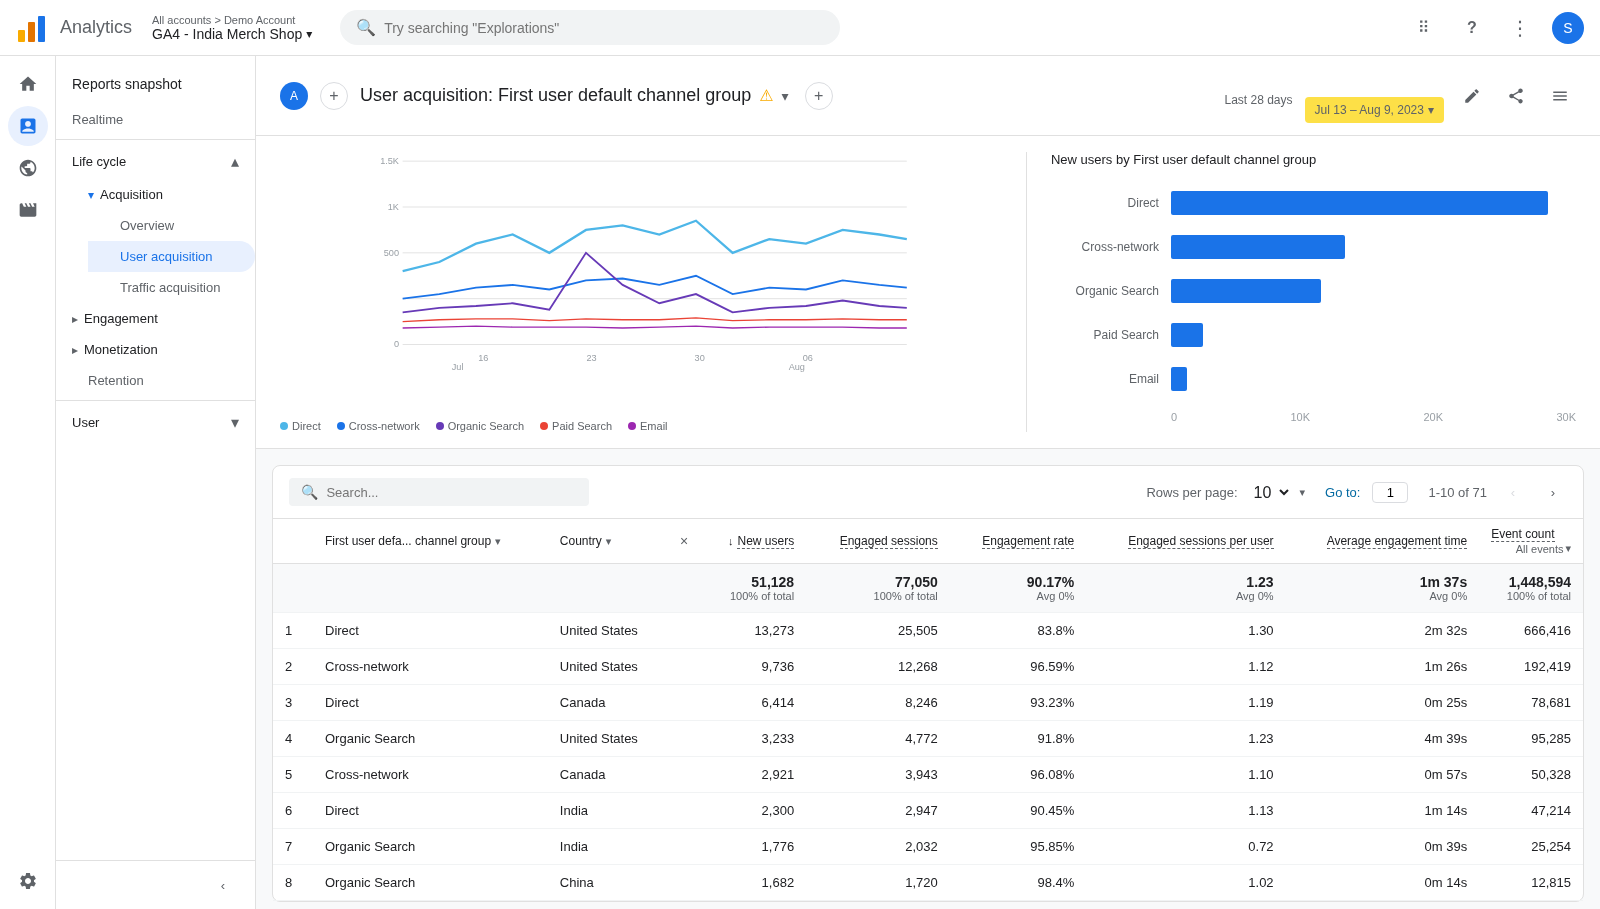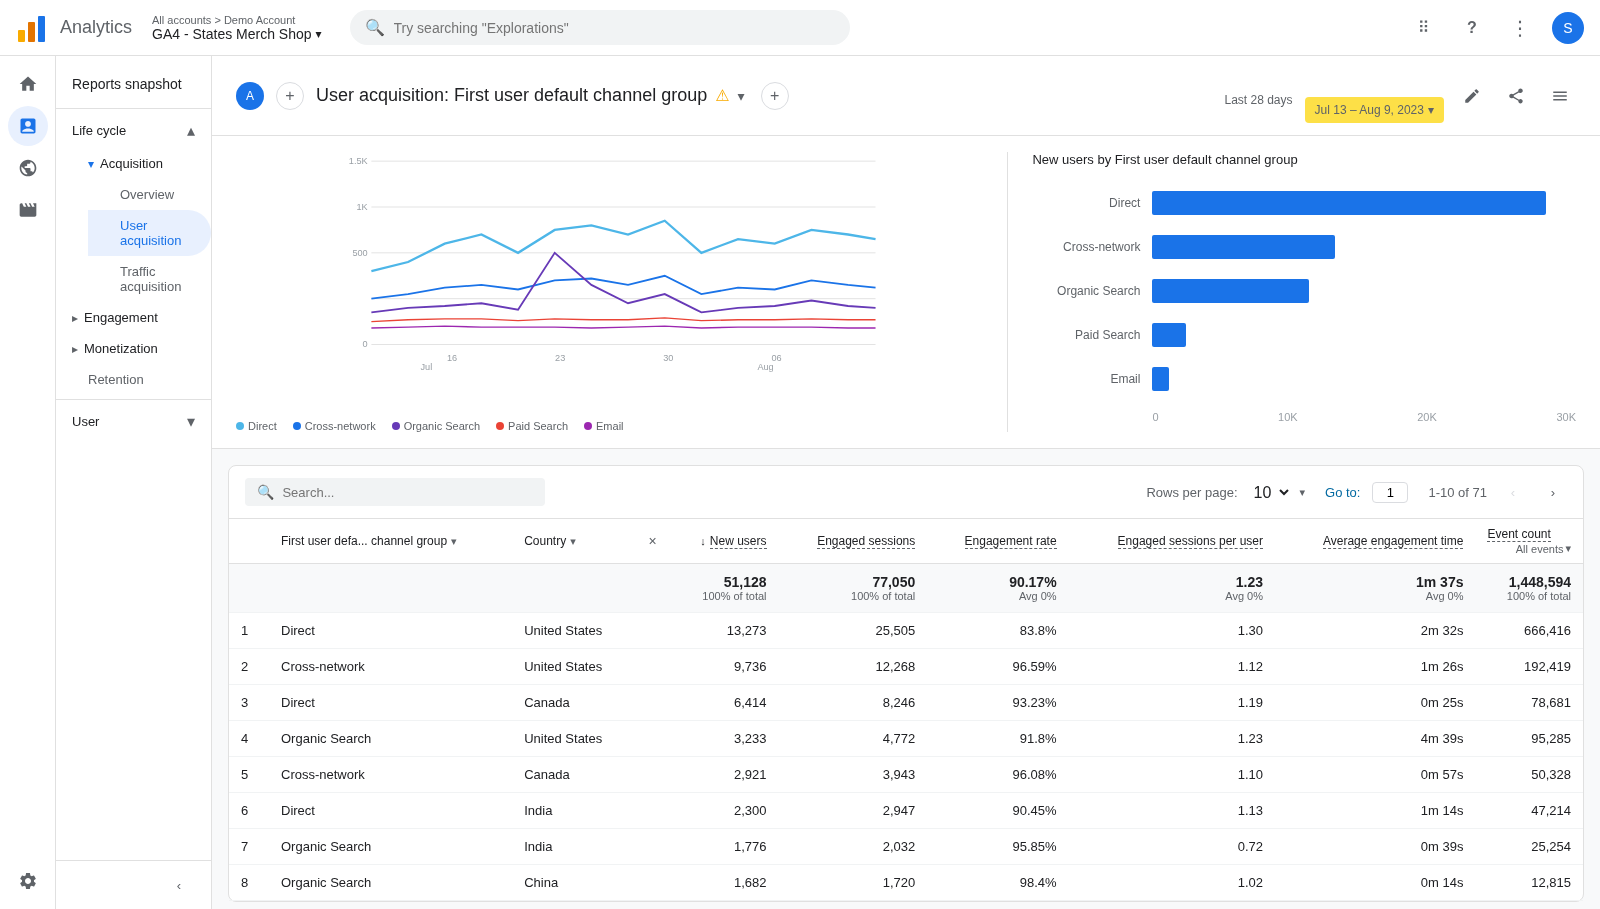--- a/index.html
+++ b/index.html
@@ -82,41 +82,41 @@
     .data-table td { padding: 10px 12px; font-size: 13px; color: #202124; border-bottom: 1px solid #f1f3f4; text-align: right; }
     .data-table td.left { text-align: left; }
     .totals-row td { font-size: 12px; color: #5f6368; background: #f8f9fa; }
     .totals-row td .main-val { font-size: 14px; color: #202124; font-weight: 700; display: block; }
     .totals-row td .sub-val { font-size: 11px; color: #5f6368; display: block; }
     .row-num { color: #5f6368; font-size: 12px; }
     .col-filter { display: flex; align-items: center; gap: 4px; font-size: 12px; cursor: pointer; }
     .col-arrow { font-size: 11px; color: #5f6368; }
 
     
-    .sidebar-combined { display: flex; width: 212px; }
+    .sidebar-combined { display: flex; width: 256px; }
     .sidebar-icons { width: 56px; min-width: 56px; background: #fff; border-right: 1px solid #e0e0e0; display: flex; flex-direction: column; align-items: center; padding-top: 8px; gap: 2px; position: relative; }
     .sidebar-text { flex: 1; background: #fff; border-right: 1px solid #e0e0e0; overflow-y: auto; display: flex; flex-direction: column; }
 
     .divider { height: 1px; background: #e0e0e0; margin: 4px 0; }
   </style>
 </head>
 <body>
 
 <div class="top-nav">
 
   <svg class="logo-icon" viewBox="0 0 32 32">
     <rect x="2" y="18" width="7" height="12" fill="#f9ab00" rx="1"></rect>
     <rect x="12" y="10" width="7" height="20" fill="#e37400" rx="1"></rect>
     <rect x="22" y="4" width="7" height="26" fill="#1a73e8" rx="1"></rect>
   </svg>
   <span class="app-title">Analytics</span>
   <div class="account-info">
     <span class="account-breadcrumb">All accounts &gt; Demo Account</span>
     <span class="account-name">
-      <span>GA4 - States Merch Shop</span>
+      <span>GA4 - India Merch Shop</span>
       <span style="font-size:12px;">▾</span>
     </span>
   </div>
   <div class="search-bar">
     <span style="color:#5f6368; font-size:16px;">🔍</span>
     <input type="text" placeholder="Try searching &quot;Explorations&quot;" style="">
   </div>
   <div class="top-nav-right">
     <div class="nav-icon-btn" style="font-size:16px; letter-spacing:1px;">⠿</div>
     <div class="nav-icon-btn" style="font-size:16px; font-weight:bold;">?</div>
@@ -153,20 +153,21 @@
       <div class="sidebar-icon" style="margin-bottom:8px;">
         <svg width="20" height="20" viewBox="0 0 24 24" fill="#5f6368">
             <path d="M19.14,12.94c0.04-0.3,0.06-0.61,0.06-0.94c0-0.32-0.02-0.64-0.07-0.94l2.03-1.58c0.18-0.14,0.23-0.41,0.12-0.61 l-1.92-3.32c-0.12-0.22-0.37-0.29-0.59-0.22l-2.39,0.96c-0.5-0.38-1.03-0.7-1.62-0.94L14.4,2.81c-0.04-0.24-0.24-0.41-0.48-0.41 h-3.84c-0.24,0-0.43,0.17-0.47,0.41L9.25,5.35C8.66,5.59,8.12,5.92,7.63,6.29L5.24,5.33c-0.22-0.08-0.47,0-0.59,0.22L2.74,8.87 C2.62,9.08,2.66,9.34,2.86,9.48l2.03,1.58C4.84,11.36,4.8,11.69,4.8,12s0.02,0.64,0.07,0.94l-2.03,1.58 c-0.18,0.14-0.23,0.41-0.12,0.61l1.92,3.32c0.12,0.22,0.37,0.29,0.59,0.22l2.39-0.96c0.5,0.38,1.03,0.7,1.62,0.94l0.36,2.54 c0.05,0.24,0.24,0.41,0.48,0.41h3.84c0.24,0,0.44-0.17,0.47-0.41l0.36-2.54c0.59-0.24,1.13-0.56,1.62-0.94l2.39,0.96 c0.22,0.08,0.47,0,0.59-0.22l1.92-3.32c0.12-0.22,0.07-0.47-0.12-0.61L19.14,12.94z M12,15.6c-1.98,0-3.6-1.62-3.6-3.6 s1.62-3.6,3.6-3.6s3.6,1.62,3.6,3.6S13.98,15.6,12,15.6z"></path>
           </svg>
       </div>
     </div>
 
     <div class="sidebar-text">
       <div class="sidebar-content">
         <div class="sidebar-header">Reports snapshot</div>
+        <div class="sidebar-item">Realtime</div>
         <div class="divider"></div>
         <div class="sidebar-section-group">
           <div class="sidebar-section">
             <span>Life cycle</span>
             <span class="sidebar-arrow">▴</span>
           </div>
           <div class="sidebar-sub">
             <div class="sidebar-section" style="padding-left:16px; font-weight:400; font-size:13px;">
               <div style="display:flex; align-items:center; gap:6px;">
                 <span style="color:#1a73e8; font-size:12px;">▾</span>

